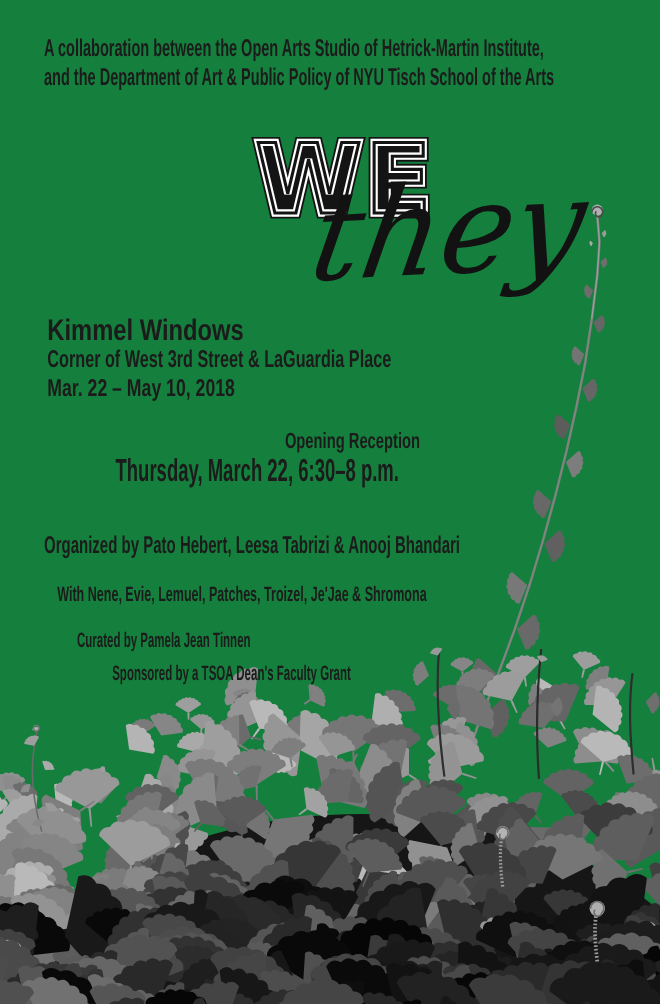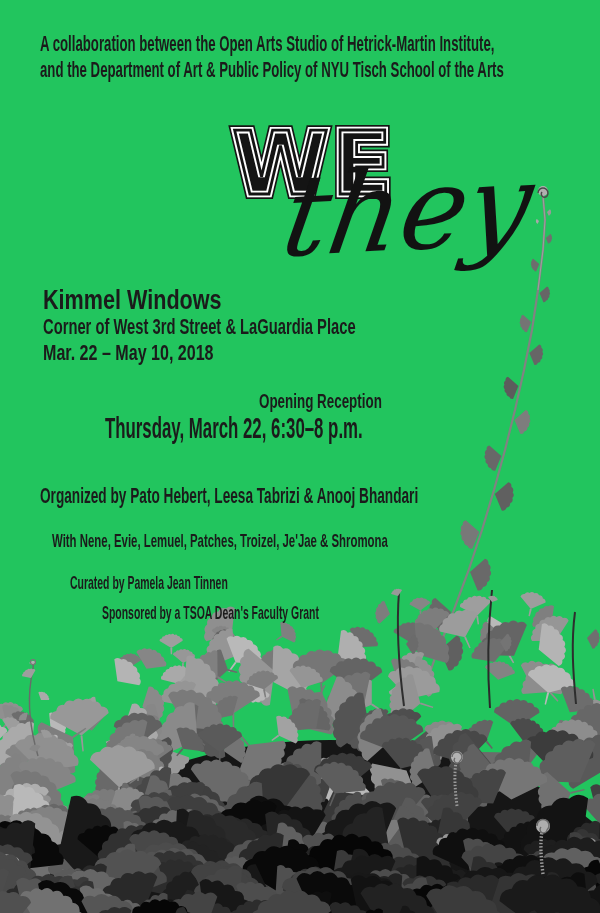--- a/index.html
+++ b/index.html
@@ -1,16 +1,16 @@
 <!DOCTYPE html>
 <html><head>
 <meta charset="utf-8">
 <style>
   html,body{margin:0;padding:0;background:#ffffff;}
-  .poster{position:relative;width:600px;height:913px;background:#22c55e;overflow:hidden;
+  .poster{position:relative;width:600px;height:913px;background:#15803d;overflow:hidden;
           font-family:"Liberation Sans",sans-serif;text-align:right;}
   #fernsvg{position:absolute;left:0;top:0;z-index:0;}
   .line{position:absolute;white-space:nowrap;line-height:1;color:#1b1b1b;font-weight:700;
         transform-origin:0 0;z-index:2;font-family:"Liberation Sans",sans-serif;}
   .we-svg{position:absolute;left:228px;top:122px;overflow:visible;z-index:2;}
   .we-t{font-family:"DejaVu Sans","Liberation Sans",sans-serif;font-weight:700;
         font-size:88px;letter-spacing:3px;}
   .we1{fill:#141414;stroke:#141414;stroke-width:10;stroke-linejoin:miter;}
   .we2{fill:none;stroke:#ffffff;stroke-width:6.6;stroke-linejoin:miter;}
   .we3{fill:none;stroke:#141414;stroke-width:2.8;stroke-linejoin:miter;}

